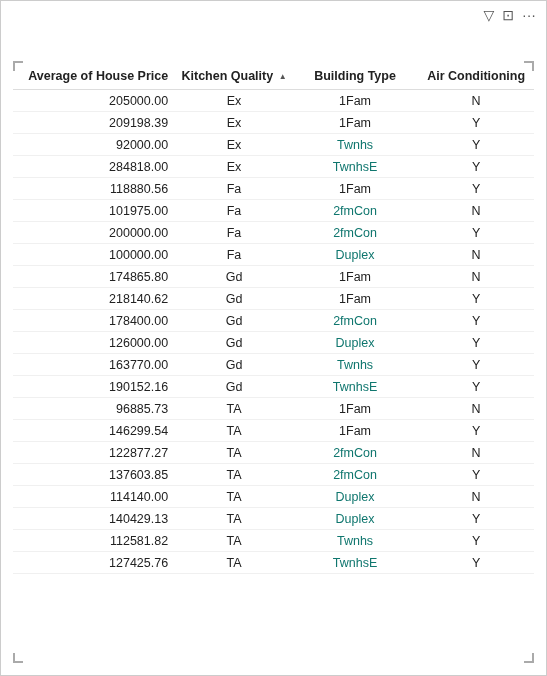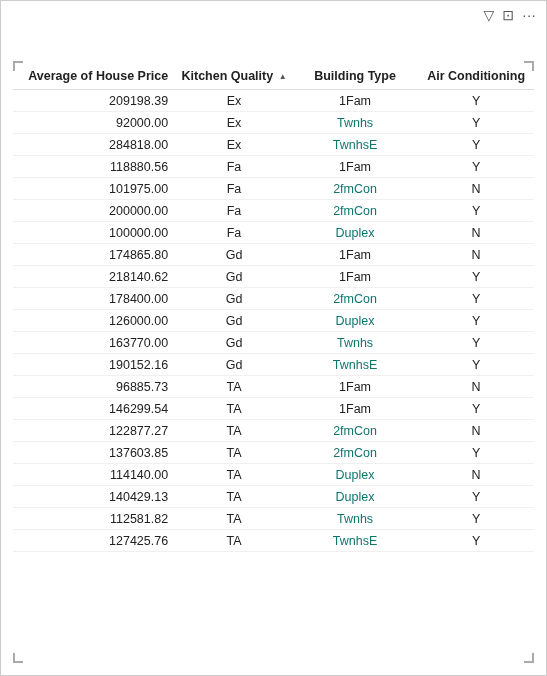--- a/index.html
+++ b/index.html
@@ -124,20 +124,26 @@
       </colgroup>
       <thead>
         <tr>
           <th>Average of House Price</th>
           <th>Kitchen Quality <span class="sort-indicator">▲</span></th>
           <th>Building Type</th>
           <th>Air Conditioning</th>
         </tr>
       </thead>
       <tbody id="table-body">
+      <tr>
+            <td>205000.00</td>
+            <td>Ex</td>
+            <td>1Fam</td>
+            <td>N</td>
+          </tr>
           <tr>
             <td>209198.39</td>
             <td>Ex</td>
             <td>1Fam</td>
             <td>Y</td>
           </tr>
           <tr>
             <td>92000.00</td>
             <td>Ex</td>
             <td class="link-text">Twnhs</td>

